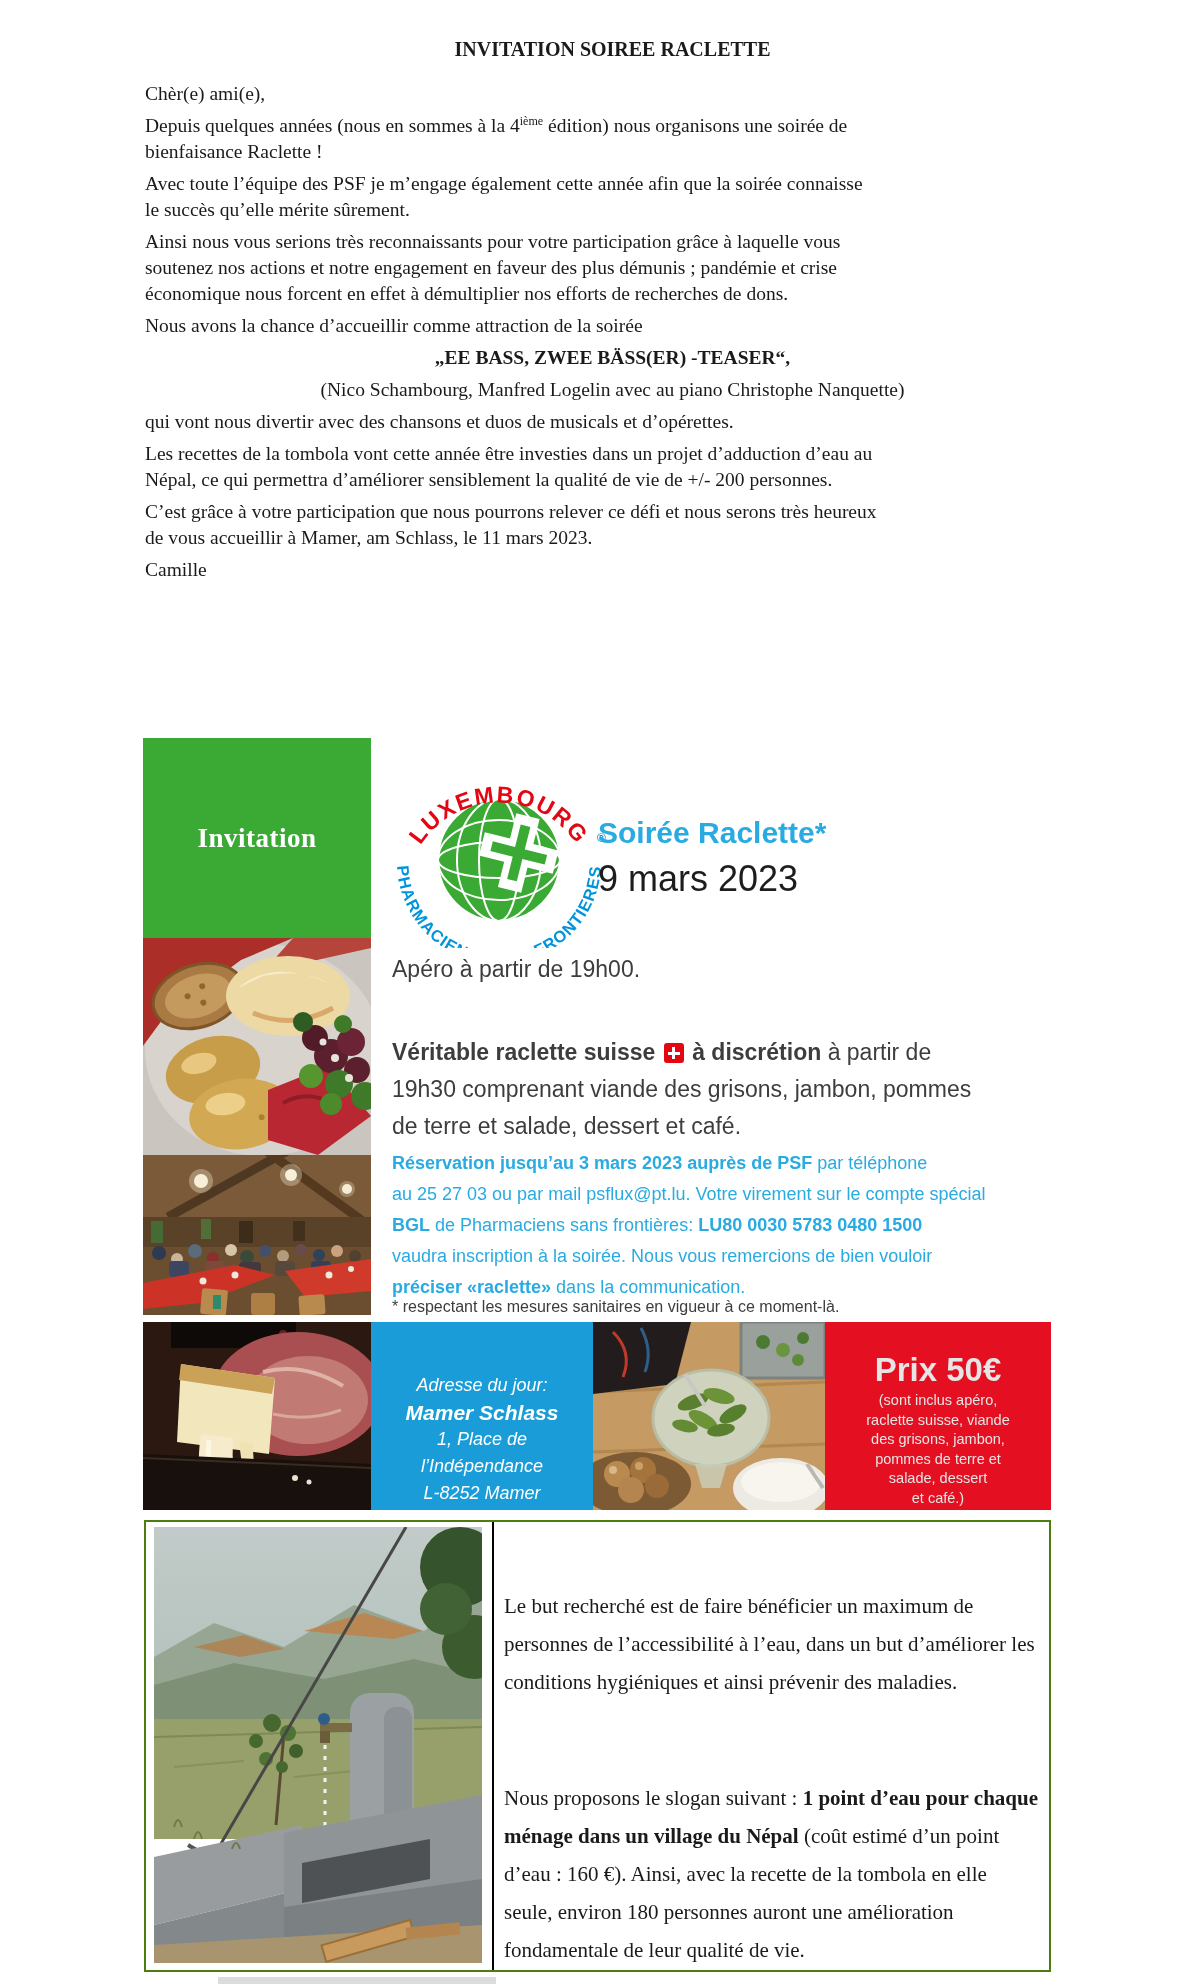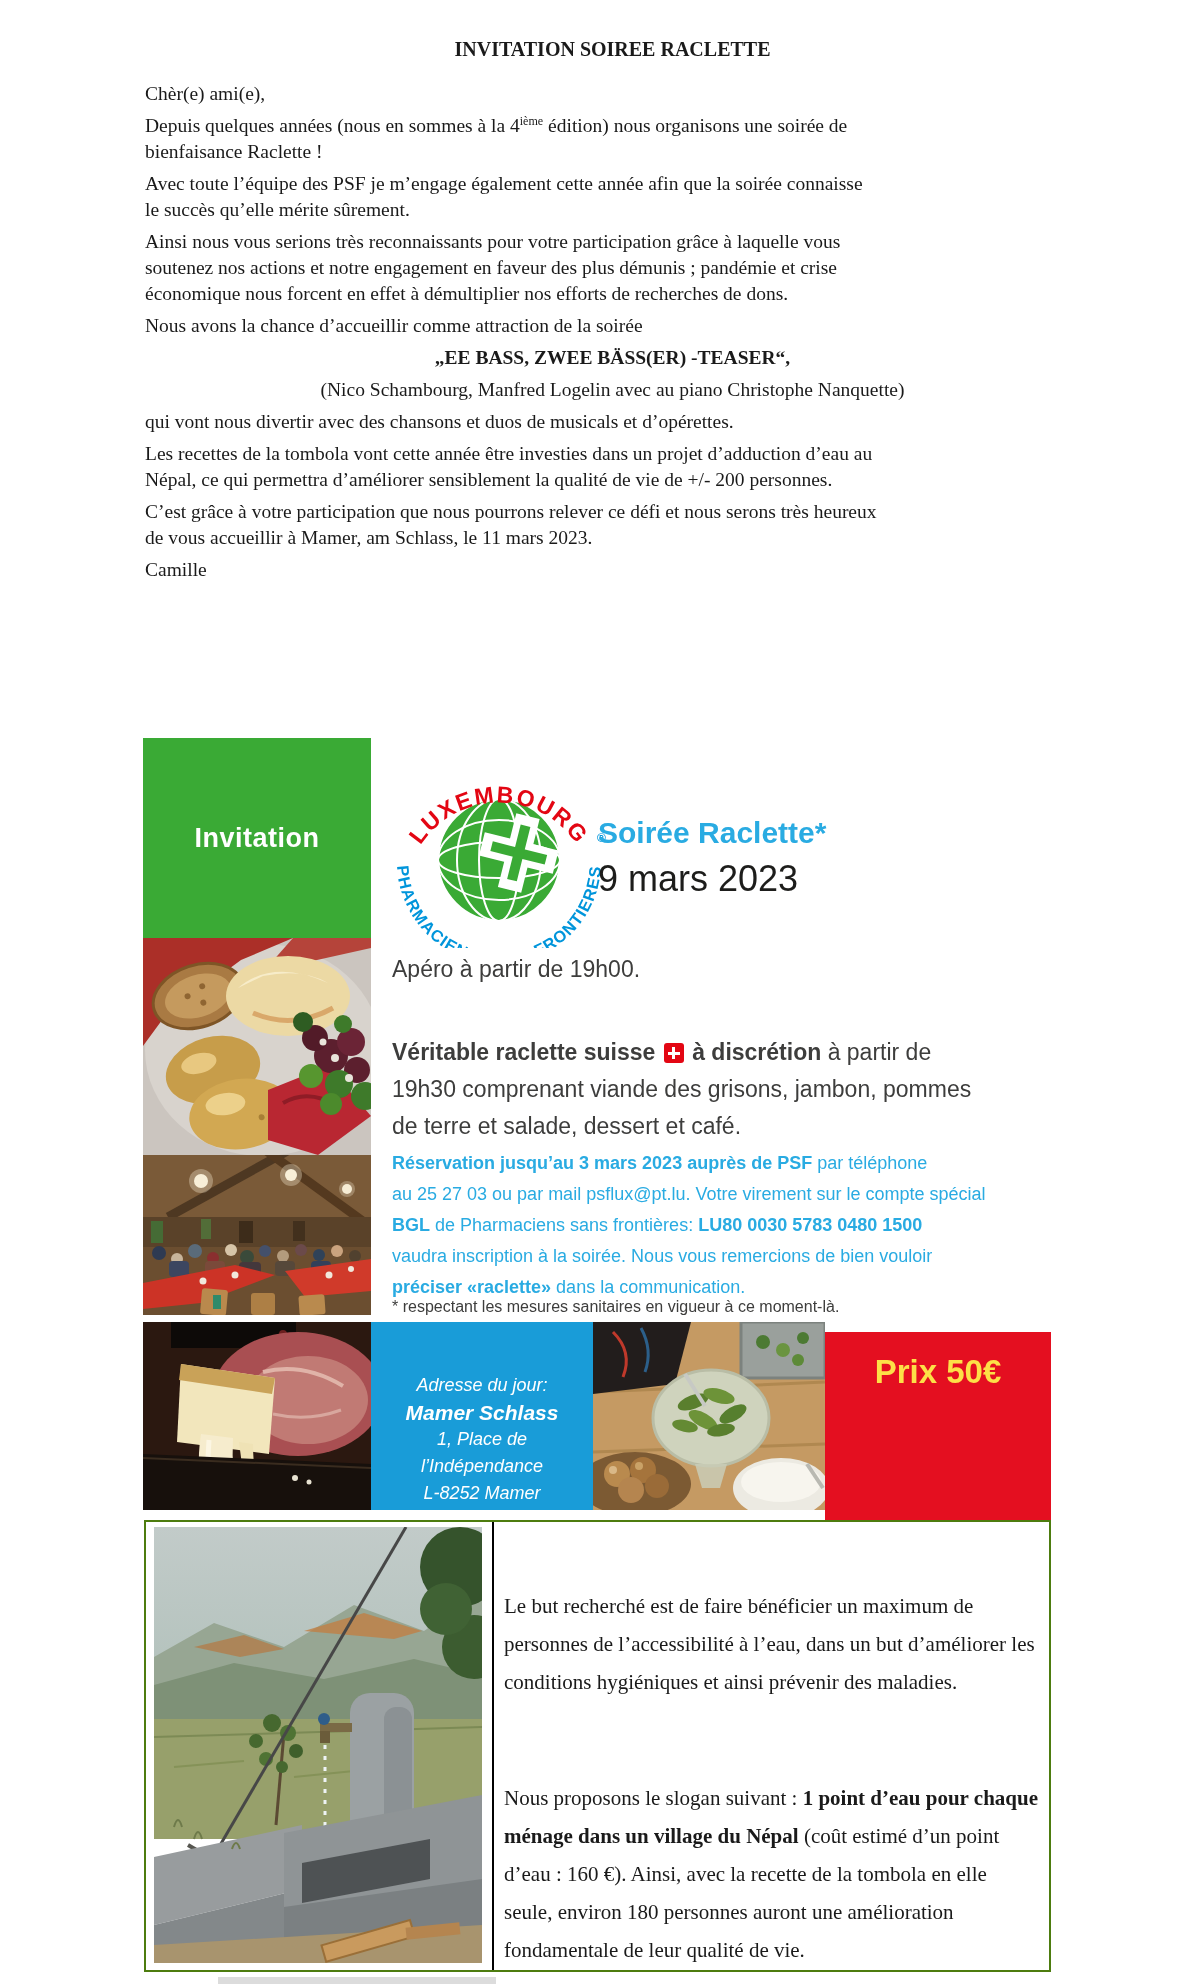--- a/index.html
+++ b/index.html
@@ -12,43 +12,43 @@
   .center{text-align:center;}
   .bold{font-weight:bold;}
   .sig{margin-top:8px;}
   .sup{vertical-align:super;font-size:0.62em;line-height:0;}
   .b{font-weight:bold;}
   
   .flyer{position:absolute;left:143px;top:738px;width:908px;height:840px;
          font-family:"Liberation Sans", sans-serif;color:#3d3d3c;}
   .green-block{position:absolute;left:0;top:0;width:228px;height:200px;background:#3aaa35;
                display:flex;align-items:center;justify-content:center;}
-  .green-block span{color:#fff;font-weight:bold;font-size:27px;letter-spacing:.5px;}
+  .green-block span{color:#fff;font-weight:bold;font-size:27px;letter-spacing:.5px;font-family:Liberation Serif, serif;}
   .logo{position:absolute;left:238px;top:8px;width:240px;height:202px;}
   .flyer-titles{position:absolute;left:455px;top:74px;}
   .flyer-title{font-size:30px;font-weight:bold;color:#29abe2;line-height:42px;}
   .flyer-date{font-size:36px;color:#1d1d1b;line-height:42px;margin-top:4px;}
   .ph{position:absolute;display:block;}
   .apero{position:absolute;left:249px;top:218px;font-size:23px;}
   .raclette{position:absolute;left:249px;top:296px;width:670px;font-size:23px;line-height:37px;white-space:pre-line;}
   .reservation{position:absolute;left:249px;top:410px;width:670px;font-size:18px;line-height:31px;
                color:#29abe2;white-space:pre-line;}
   .footnote{position:absolute;left:249px;top:560px;font-size:16px;color:#3d3d3c;}
   .swiss-flag{display:inline-block;width:20px;height:20px;background:#e30613;border-radius:3px;
               position:relative;vertical-align:-3px;margin:0 2px;}
   .swiss-flag::before,.swiss-flag::after{content:"";position:absolute;background:#fff;}
   .swiss-flag::before{left:4px;top:8.5px;width:12px;height:3px;}
   .swiss-flag::after{left:8.5px;top:4px;width:3px;height:12px;}
   .strip{position:absolute;left:0;top:584px;width:908px;height:188px;display:flex;}
   .strip .cell-photo{position:relative;height:188px;}
   .addr-block{width:222px;height:188px;background:#199cd8;color:#fff;text-align:center;
               box-sizing:border-box;padding-top:50px;font-size:18px;line-height:27px;font-style:italic;}
   .addr-block .addr-bold{font-weight:bold;font-size:21px;}
-  .price-block{width:226px;height:188px;background:#e40f20;color:#fde047;text-align:center;
-               box-sizing:border-box;padding-top:22px;margin-top:10px;}
+  .price-block{width:226px;height:188px;background:#e40f20;color:#e5e5e5;text-align:center;
+               box-sizing:border-box;padding-top:30px;}
   .price-title{font-size:33px;font-weight:bold;line-height:36px;}
   .price-details{font-size:14.5px;line-height:19.5px;white-space:pre-line;margin-top:3px;}
   
   .project-box{position:absolute;left:144px;top:1520px;width:903px;height:448px;border:2px solid #4d7c0f;}
   .project-divider{position:absolute;left:346px;top:0;width:0;height:448px;border-left:2px solid #000;}
   .project-text{position:absolute;left:358px;top:0;width:535px;font-size:21px;line-height:38px;
                 font-family:"Liberation Serif", serif;}
   .pbox-p1{position:absolute;left:358px;top:44px;width:535px;}
   .pbox-p2{position:absolute;left:358px;top:236px;width:535px;}
   .bottom-bar{position:absolute;left:218px;top:1977px;width:278px;height:7px;background:#dcdcdc;}
@@ -279,20 +279,26 @@
           <circle cx="64" cy="164" r="12" fill="#9a6b38"></circle>
         <circle cx="20" cy="148" r="4" fill="#d9b887"></circle>
           <circle cx="46" cy="144" r="4" fill="#caa267"></circle>
         <ellipse cx="188" cy="166" rx="48" ry="30" fill="#eceae2"></ellipse>
         <ellipse cx="188" cy="160" rx="40" ry="20" fill="#f7f5ee"></ellipse>
         <line x1="214" y1="142" x2="230" y2="166" stroke="#b9b9b2" stroke-width="4"></line>
       </svg>
 
       <div class="price-block">
         <div class="price-title">Prix 50€</div>
+        <div class="price-details">(sont inclus apéro,
+raclette suisse, viande
+des grisons, jambon,
+pommes de terre et
+salade, dessert
+et café.)</div>
       </div>
     </div>
   </div>
 
   <div class="project-box">
     <svg class="ph" style="left:8px;top:5px;" width="328" height="436" viewBox="0 0 328 436">
       <defs>
         <linearGradient id="sky" x1="0" y1="0" x2="0" y2="1">
           <stop offset="0" stop-color="#c2cbc9"></stop>
             <stop offset="1" stop-color="#aebfb8"></stop>

